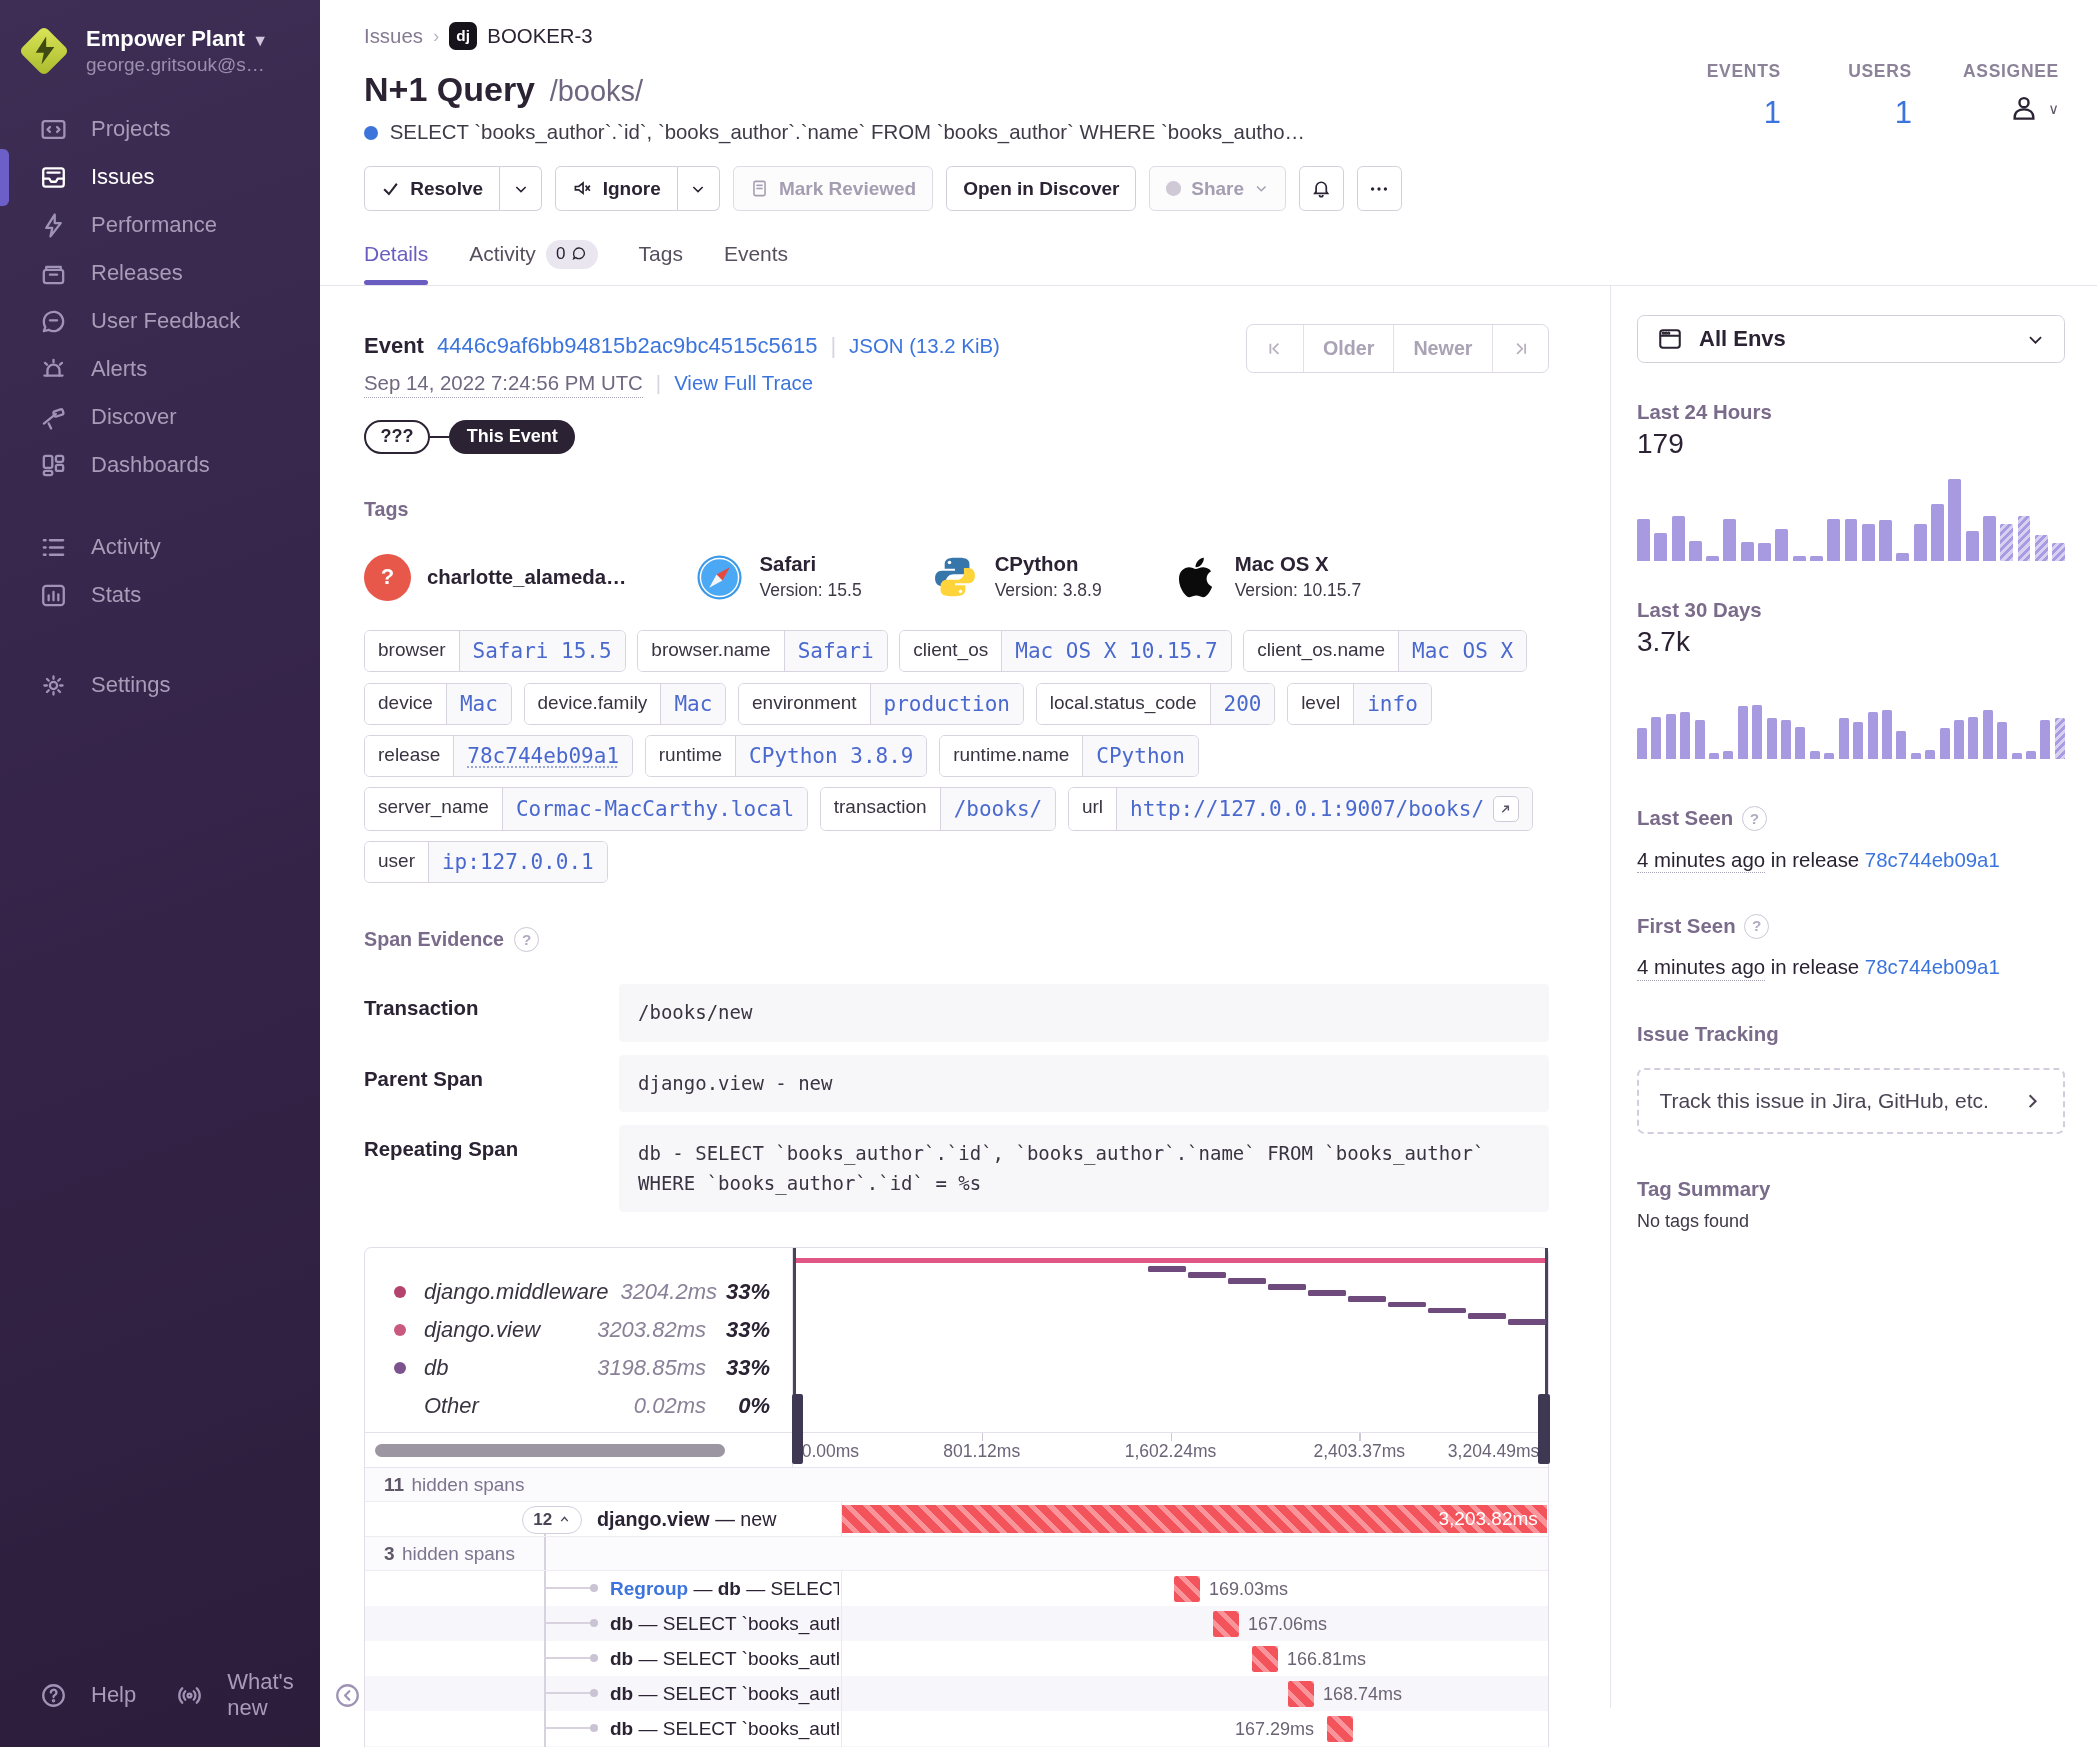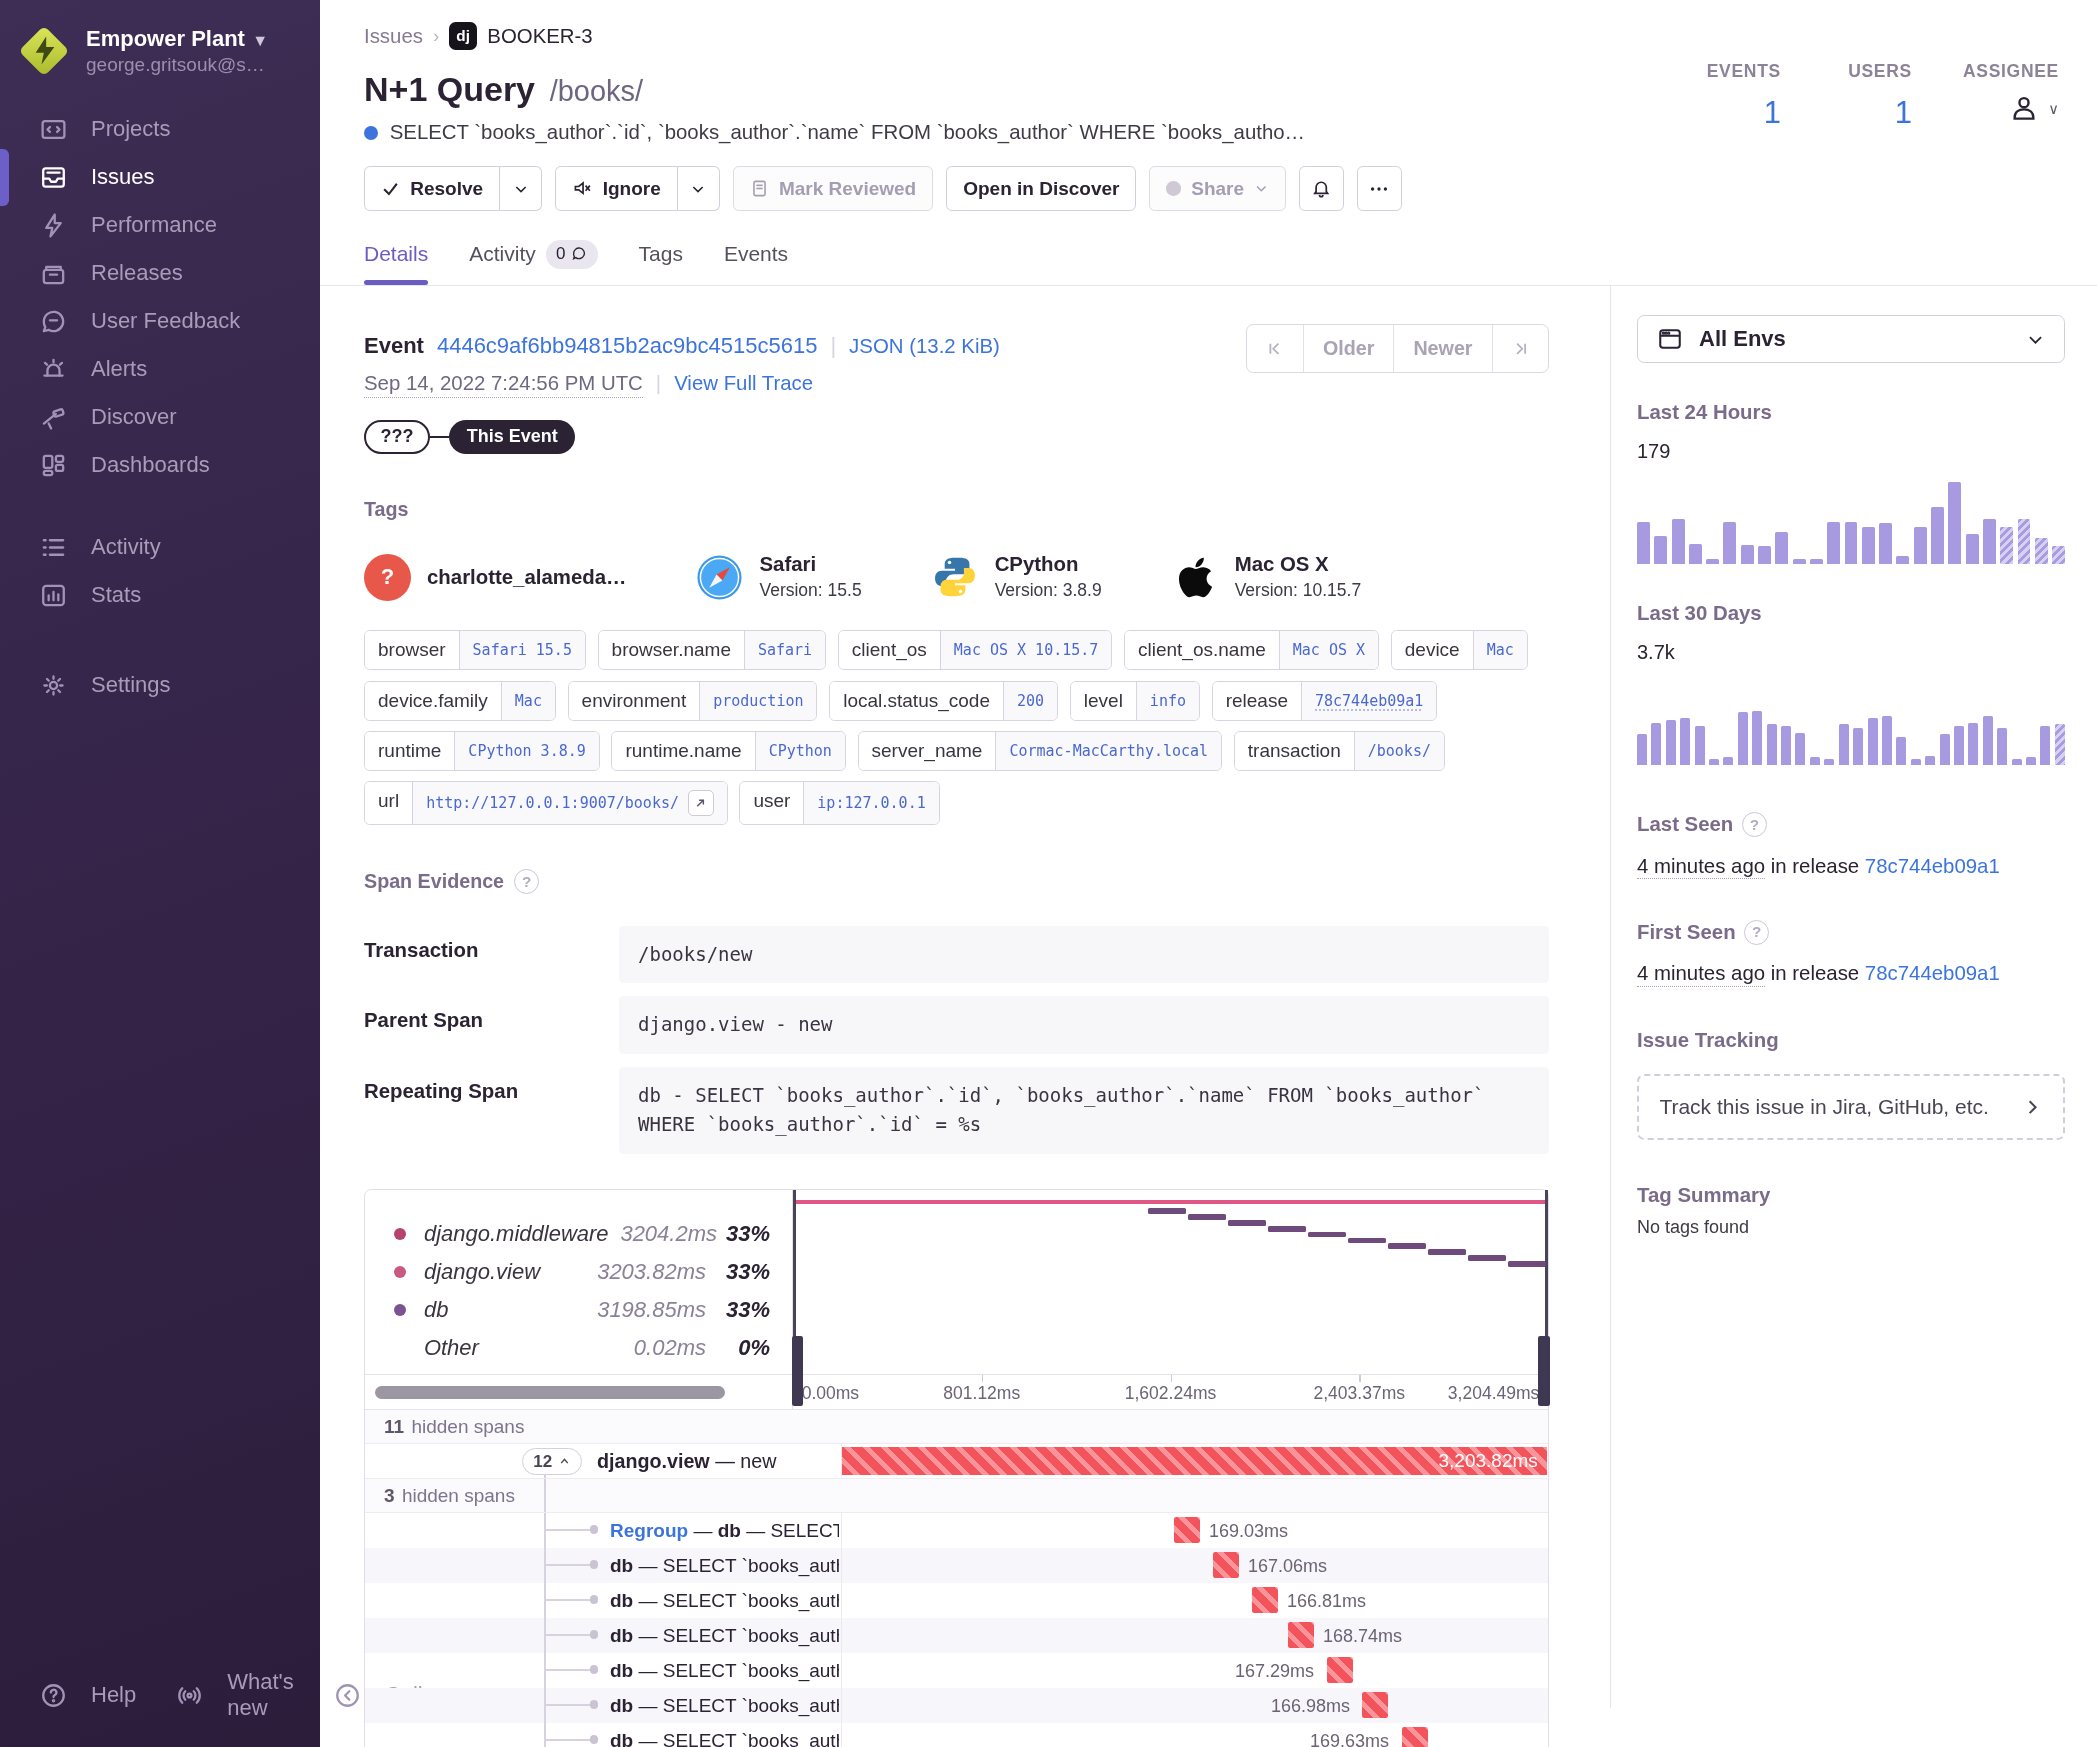--- a/index.html
+++ b/index.html
@@ -98,21 +98,21 @@
   .ftag-icon { width:47px; height:47px; flex:0 0 47px; display:flex; align-items:center; justify-content:center; }
   .avatar-q { width:47px; height:47px; border-radius:50%; background:#e8584a; color:#fff; font-size:22px; font-weight:bold;
     display:flex; align-items:center; justify-content:center; }
   .ftag-title { font-size:20.4px; font-weight:bold; color:#2b2233; }
   .ftag-sub { font-size:17.5px; color:#3e3847; margin-top:4.4px; }
 
   .tag-pills { margin-top:29px; display:flex; flex-wrap:wrap; gap:10.2px 11.7px; max-width:1194px; }
   .tpill { display:flex; border:1.5px solid #d9d3e0; border-radius:5.8px; overflow:hidden; background:#fff; font-size:19px; }
   .tpill-k { padding:8px 13px; color:#3a3442; background:#fff; }
   .tpill-v { padding:8px 13px; border-left:1.5px solid #d9d3e0; background:#f9f8fb; color:#4a69cf;
-    font-family:"DejaVu Sans Mono", monospace; font-size:15px; display:flex; align-items:center; gap:8.7px; cursor:pointer; }
+    font-family:"DejaVu Sans Mono", monospace; font-size:21px; display:flex; align-items:center; gap:8.7px; cursor:pointer; }
   .tpill-v.u { text-decoration:underline dotted #9aa7d8; text-underline-offset:4.4px; }
   .ext-box { width:26px; height:26px; border:1.5px solid #cfc9d8; border-radius:5.1px; background:#fff;
     display:flex; align-items:center; justify-content:center; }
 
   .evidence { margin-top:32px; display:flex; flex-direction:column; gap:13px; }
   .ev-row { display:flex; }
   .ev-label { width:255px; flex:0 0 255px; font-size:20.4px; font-weight:bold; padding-top:13px; }
   .ev-value { flex:1; background:#f7f6f9; border-radius:4.4px; padding:14px 19px; font-family:"DejaVu Sans Mono", monospace;
     font-size:19px; color:#3a3442; line-height:1.55; }
 
@@ -155,21 +155,21 @@
   .span-label .lnk { color:#3c74dd; font-weight:bold; }
   .sq { position:absolute; top:4.4px; width:26px; height:26px; border-radius:2.2px; }
   .sq-time { position:absolute; top:50%; transform:translateY(-50%); font-size:18px; color:#6b6374; white-space:nowrap; }
   .row-alt { background:#f7f6fa; }
 
   
   .envs-btn { height:48px; border:1.5px solid #d5cfdc; border-radius:7.3px; display:flex; align-items:center;
     padding:0 19px; gap:16px; font-size:22px; font-weight:bold; cursor:pointer; background:#fff; }
   .envs-btn .spacer { flex:1; }
   .rail-h { margin-top:38px; font-size:20.4px; font-weight:bold; color:#7a6b8a; display:flex; gap:8.7px; align-items:center; }
-  .rail-big { margin-top:16px; font-size:20px; color:#2b2233; }
+  .rail-big { margin-top:4px; font-size:28px; color:#2b2233; }
   .bars { margin-top:19px; height:82px; display:flex; align-items:flex-end; gap:4.4px; }
   .bars .bar { flex:1; background:#a79ae0; border-radius:1.5px 1.5px 0 0; min-height:4.4px; }
   .bars .bar.hatch { background:repeating-linear-gradient(135deg,#a89be1 0 2.9px,#d6d0f1 2.9px 5.8px); }
   .seen-line { margin-top:17.5px; font-size:20.4px; color:#2b2233; }
   .seen-ago { border-bottom:1.5px dotted #a9a2b4; padding-bottom:1.5px; }
   .track-btn { margin-top:22px; border:2.2px dashed #d3ccdc; border-radius:7.3px; padding:19px 20.4px; font-size:21px; color:#4a4455;
     display:flex; align-items:center; cursor:pointer; }
   .track-btn .spacer { flex:1; }
   .no-tags { margin-top:10px; font-size:18px; color:#3e3847; }
 

